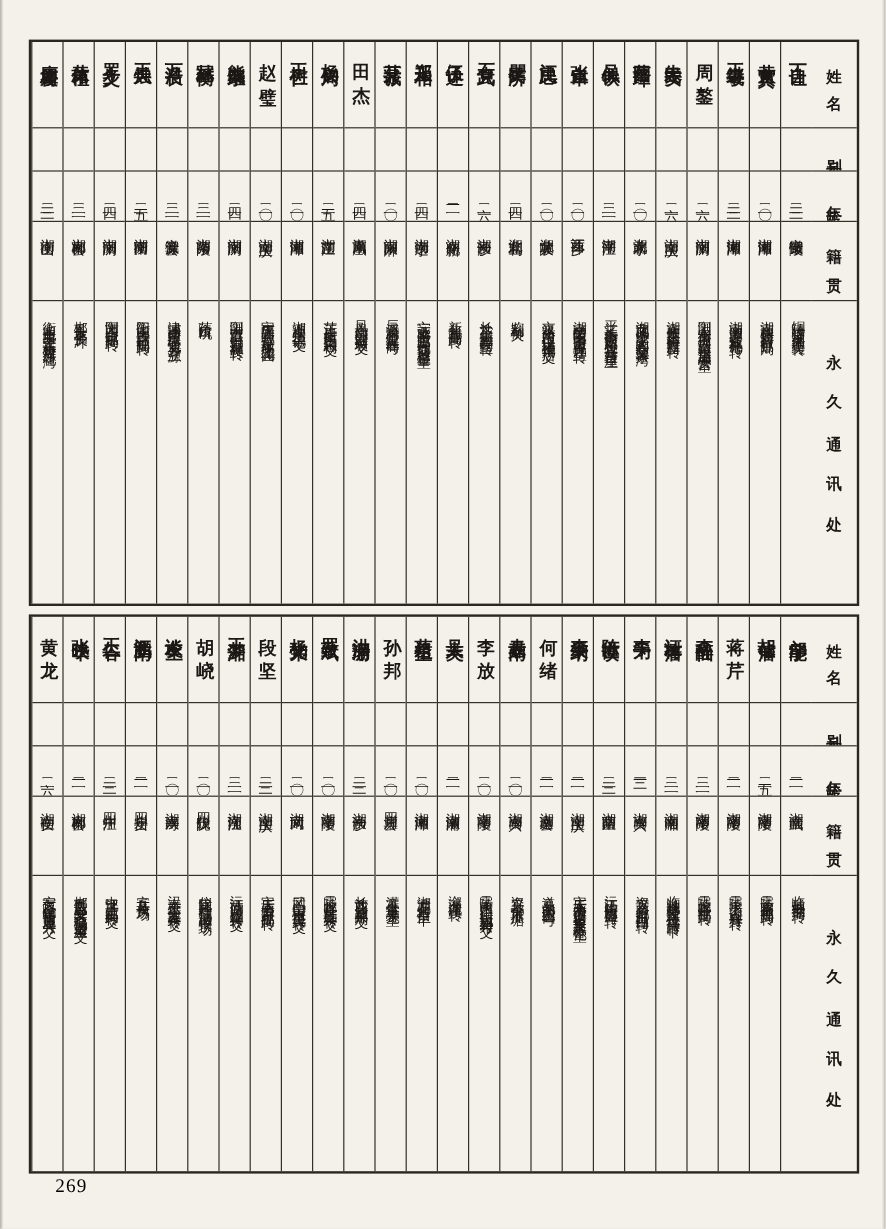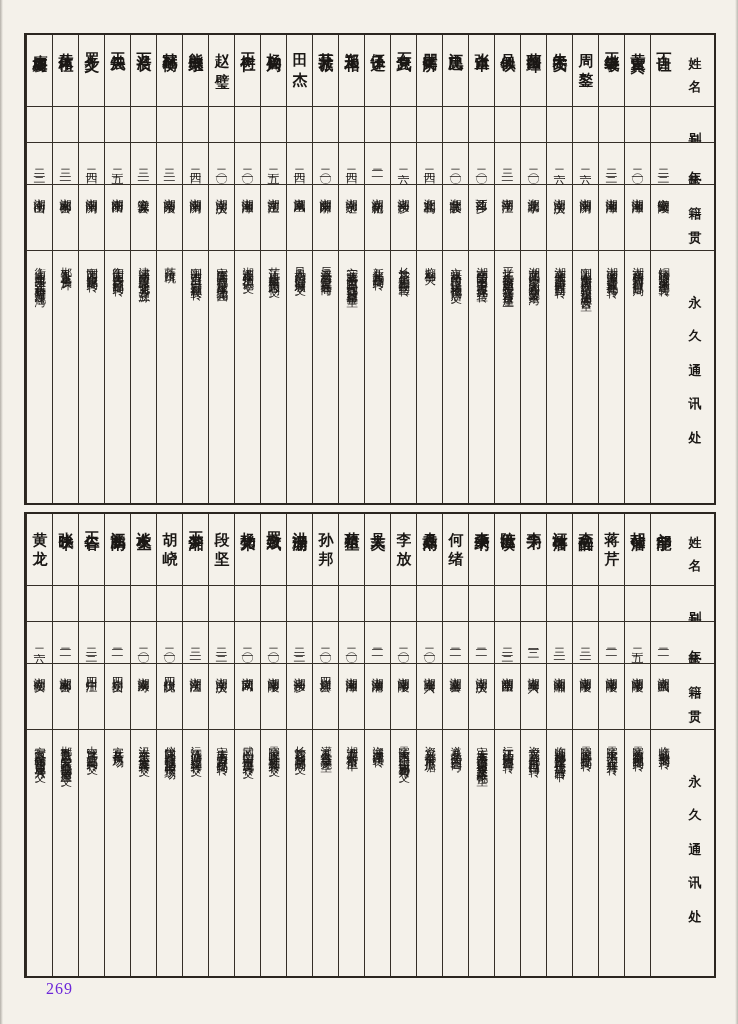--- a/index.html
+++ b/index.html
@@ -76,21 +76,21 @@
   .h-small .vtext  { letter-spacing: 3px; }
   .h-origin .vtext { letter-spacing: 24px; padding-top: 8px; }
   .h-addr .vtext   { letter-spacing: 34px; padding-top: 26px; }
   .header-col .cell { align-items: flex-start; justify-content: center; }
   .header-col .r-alias, .header-col .r-age { align-items: center; }
   .page-number {
     position: absolute;
     left: 46px; top: 980px;
     font-size: 16px;
     letter-spacing: 1px;
-    color: #6d28d9;
+    color: #000000;
   }
 </style>
 </head>
 <body>
 
 <div class="page">
   <div id="tables">
       <div class="directory-table" id="table-0">
         <div class="col header-col">
           <div class="cell r-name h-name">

